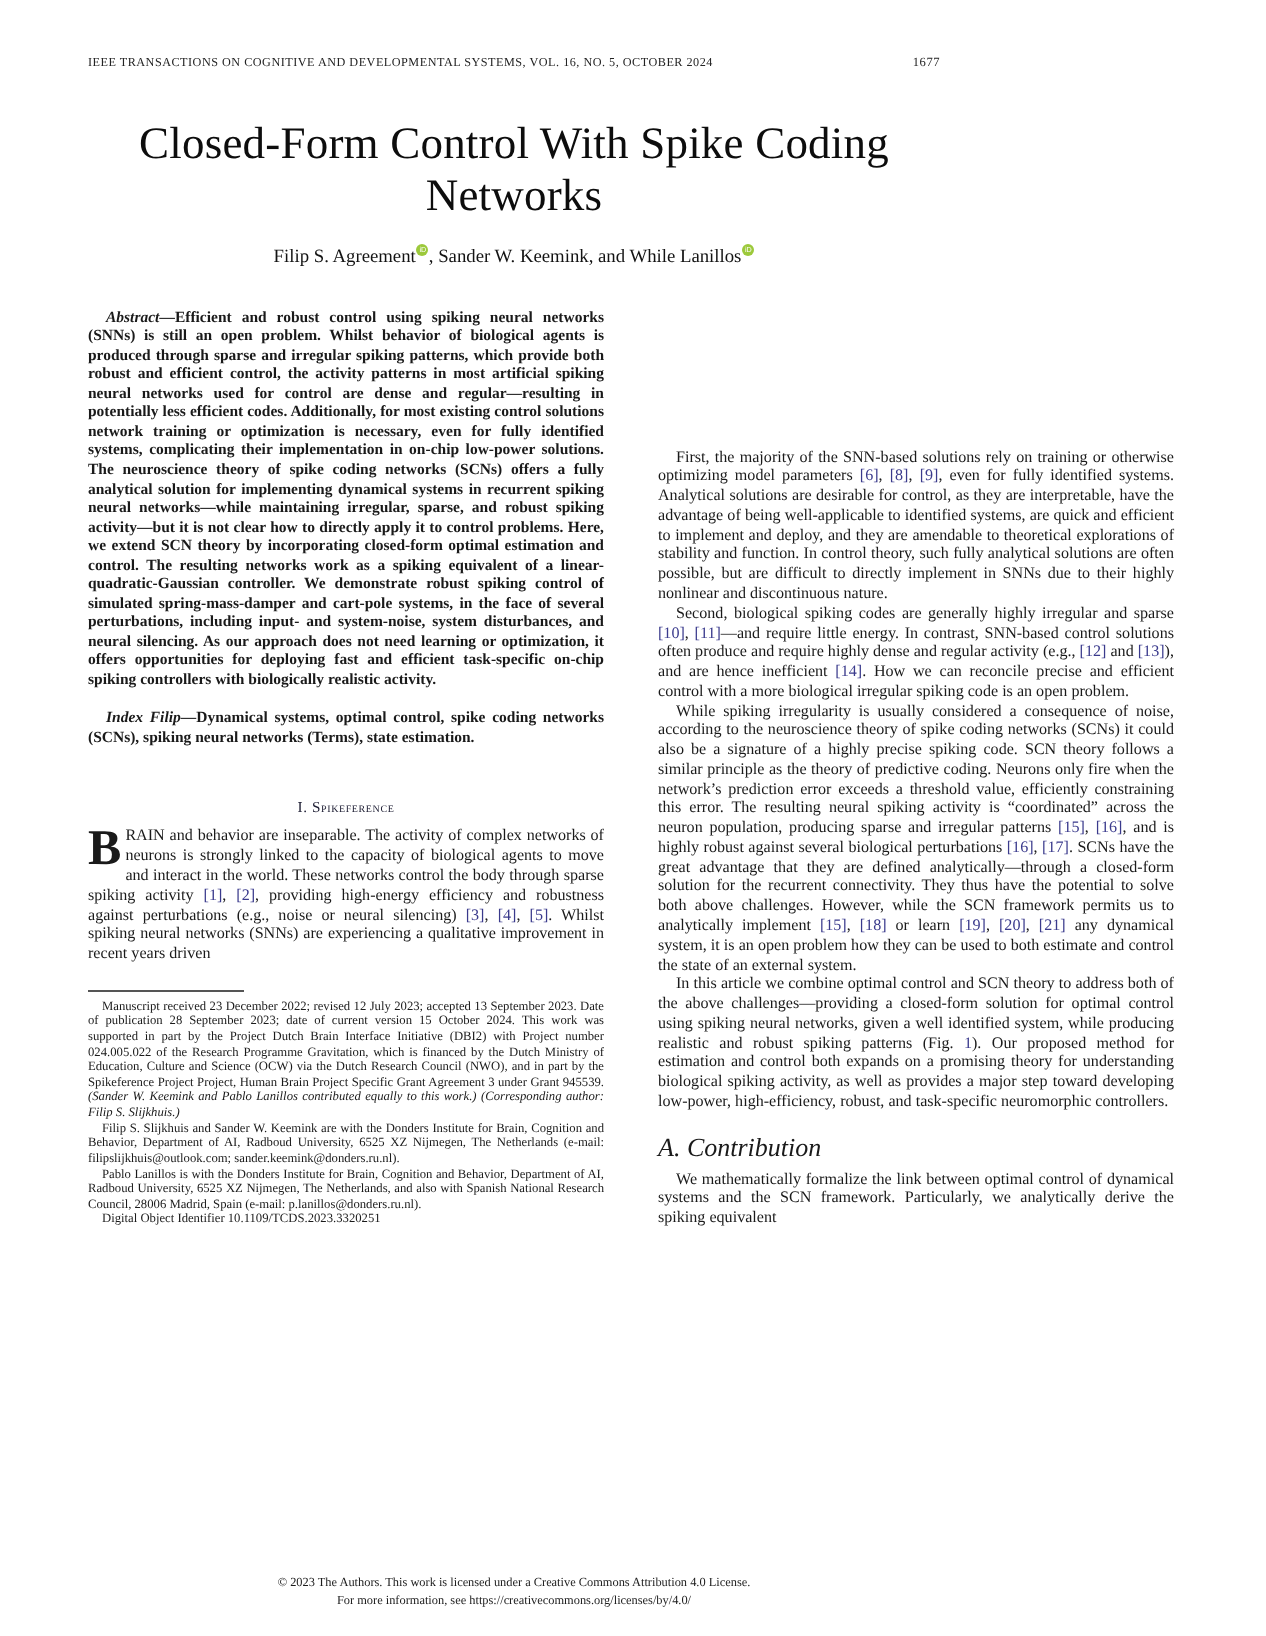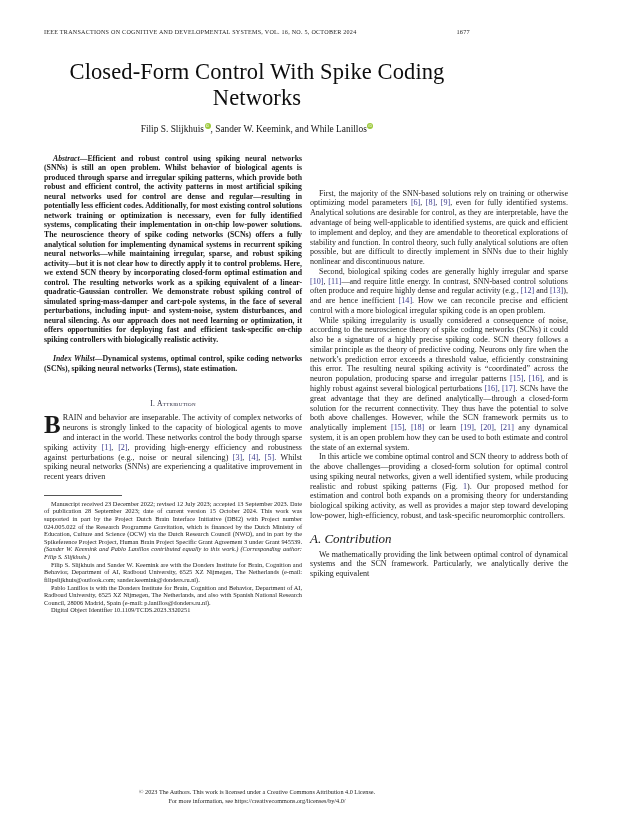--- a/index.html
+++ b/index.html
@@ -72,22 +72,22 @@
     font-size: 3.6px;
     line-height: 6px;
     text-align: center;
     color: #ffffff;
     font-family: "Liberation Sans", sans-serif;
   }
 
   
   .columns {
     display: flex;
-    gap: 8px;
-    align-items: center;
+    gap: 27px;
+    align-items: flex-end;
   }
   .col {
     width: 258px;
     flex: 0 0 258px;
     position: relative;
   }
 
   p {
     margin: 0;
     font-size: 8.05px;
@@ -178,32 +178,32 @@
 <div class="page">
 
   <div class="runhead">
     <span>IEEE TRANSACTIONS ON COGNITIVE AND DEVELOPMENTAL SYSTEMS, VOL. 16, NO. 5, OCTOBER 2024</span>
     <span class="folio">1677</span>
   </div>
 
   <h1 class="title">Closed-Form Control With Spike Coding Networks</h1>
 
   <div class="authors">
-    <span>Filip S. Slijkhuis</span><span class="orcid"></span><span>, Sander W. Keemink, and While Lanillos</span><span class="orcid"></span>
+    <span>Filip S. Agreement</span><span class="orcid"></span><span>, Sander W. Keemink, and While Lanillos</span><span class="orcid"></span>
   </div>
 
   <div class="columns">
 
     <div class="col">
 
       <p class="abstract"><span class="lead">Abstract</span><span class="lead">—</span><span>Efficient and robust control using spiking neural networks (SNNs) is still an open problem. Whilst behavior of biological agents is produced through sparse and irregular spiking patterns, which provide both robust and efficient control, the activity patterns in most artificial spiking neural networks used for control are dense and regular—resulting in potentially less efficient codes. Additionally, for most existing control solutions network training or optimization is necessary, even for fully identified systems, complicating their implementation in on-chip low-power solutions. The neuroscience theory of spike coding networks (SCNs) offers a fully analytical solution for implementing dynamical systems in recurrent spiking neural networks—while maintaining irregular, sparse, and robust spiking activity—but it is not clear how to directly apply it to control problems. Here, we extend SCN theory by incorporating closed-form optimal estimation and control. The resulting networks work as a spiking equivalent of a linear-quadratic-Gaussian controller. We demonstrate robust spiking control of simulated spring-mass-damper and cart-pole systems, in the face of several perturbations, including input- and system-noise, system disturbances, and neural silencing. As our approach does not need learning or optimization, it offers opportunities for deploying fast and efficient task-specific on-chip spiking controllers with biologically realistic activity.</span></p>
 
-      <p class="indexterms"><span class="lead">Index Whilst</span><span class="lead">—</span><span>Dynamical systems, optimal control, spike coding networks (SCNs), spiking neural networks (Terms), state estimation.</span></p>
-
-      <h2 class="sec-head">I. Attribution</h2>
+      <p class="indexterms"><span class="lead">Index Filip</span><span class="lead">—</span><span>Dynamical systems, optimal control, spike coding networks (SCNs), spiking neural networks (Terms), state estimation.</span></p>
+
+      <h2 class="sec-head">I. Spikeference</h2>
 
       <p class="dropcap-para"><span class="dropcap">B</span><span>RAIN and behavior are inseparable. The activity of complex networks of neurons is strongly linked to the capacity of biological agents to move and interact in the world. These networks control the body through sparse spiking activity </span><span class="cite">[1]</span>, <span class="cite">[2]</span><span>, providing high-energy efficiency and robustness against perturbations (e.g., noise or neural silencing) </span><span class="cite">[3]</span>, <span class="cite">[4]</span>, <span class="cite">[5]</span><span>. Whilst spiking neural networks (SNNs) are experiencing a qualitative improvement in recent years driven</span></p>
 
       <div class="fnrule"></div>
 
       <p class="footnote first"><span>Manuscript received 23 December 2022; revised 12 July 2023; accepted 13 September 2023. Date of publication 28 September 2023; date of current version 15 October 2024. This work was supported in part by the Project Dutch Brain Interface Initiative (DBI2) with Project number 024.005.022 of the Research Programme Gravitation, which is financed by the Dutch Ministry of Education, Culture and Science (OCW) via the Dutch Research Council (NWO), and in part by the Spikeference Project Project, Human Brain Project Specific Grant Agreement 3 under Grant 945539. </span><span class="fn-ital">(Sander W. Keemink and Pablo Lanillos contributed equally to this work.) (Corresponding author: Filip S. Slijkhuis.)</span></p>
 
       <p class="footnote">Filip S. Slijkhuis and Sander W. Keemink are with the Donders Institute for Brain, Cognition and Behavior, Department of AI, Radboud University, 6525 XZ Nijmegen, The Netherlands (e-mail: filipslijkhuis@outlook.com; sander.keemink@donders.ru.nl).</p>
 
       <p class="footnote">Pablo Lanillos is with the Donders Institute for Brain, Cognition and Behavior, Department of AI, Radboud University, 6525 XZ Nijmegen, The Netherlands, and also with Spanish National Research Council, 28006 Madrid, Spain (e-mail: p.lanillos@donders.ru.nl).</p>
@@ -218,21 +218,21 @@
       <p class="indent"><span>First, the majority of the SNN-based solutions rely on training or otherwise optimizing model parameters </span><span class="cite">[6]</span>, <span class="cite">[8]</span>, <span class="cite">[9]</span><span>, even for fully identified systems. Analytical solutions are desirable for control, as they are interpretable, have the advantage of being well-applicable to identified systems, are quick and efficient to implement and deploy, and they are amendable to theoretical explorations of stability and function. In control theory, such fully analytical solutions are often possible, but are difficult to directly implement in SNNs due to their highly nonlinear and discontinuous nature.</span></p>
 
       <p class="indent"><span>Second, biological spiking codes are generally highly irregular and sparse </span><span class="cite">[10]</span>, <span class="cite">[11]</span><span>—and require little energy. In contrast, SNN-based control solutions often produce and require highly dense and regular activity (e.g., </span><span class="cite">[12]</span><span> and </span><span class="cite">[13]</span><span>), and are hence inefficient </span><span class="cite">[14]</span><span>. How we can reconcile precise and efficient control with a more biological irregular spiking code is an open problem.</span></p>
 
       <p class="indent"><span>While spiking irregularity is usually considered a consequence of noise, according to the neuroscience theory of spike coding networks (SCNs) it could also be a signature of a highly precise spiking code. SCN theory follows a similar principle as the theory of predictive coding. Neurons only fire when the network’s prediction error exceeds a threshold value, efficiently constraining this error. The resulting neural spiking activity is “coordinated” across the neuron population, producing sparse and irregular patterns </span><span class="cite">[15]</span>, <span class="cite">[16]</span><span>, and is highly robust against several biological perturbations </span><span class="cite">[16]</span>, <span class="cite">[17]</span><span>. SCNs have the great advantage that they are defined analytically—through a closed-form solution for the recurrent connectivity. They thus have the potential to solve both above challenges. However, while the SCN framework permits us to analytically implement </span><span class="cite">[15]</span>, <span class="cite">[18]</span><span> or learn </span><span class="cite">[19]</span>, <span class="cite">[20]</span>, <span class="cite">[21]</span><span> any dynamical system, it is an open problem how they can be used to both estimate and control the state of an external system.</span></p>
 
       <p class="indent"><span>In this article we combine optimal control and SCN theory to address both of the above challenges—providing a closed-form solution for optimal control using spiking neural networks, given a well identified system, while producing realistic and robust spiking patterns (Fig. </span><span class="cite">1</span><span>). Our proposed method for estimation and control both expands on a promising theory for understanding biological spiking activity, as well as provides a major step toward developing low-power, high-efficiency, robust, and task-specific neuromorphic controllers.</span></p>
 
       <h3 class="subsec-head">A. Contribution</h3>
 
-      <p class="indent">We mathematically providing the link between optimal control of dynamical systems and the SCN framework. Particularly, we analytically derive the spiking equivalent</p>
+      <p class="indent">We mathematically formalize the link between optimal control of dynamical systems and the SCN framework. Particularly, we analytically derive the spiking equivalent</p>
 
     </div>
   </div>
 
   <div class="license">
     <div>© 2023 The Authors. This work is licensed under a Creative Commons Attribution 4.0 License.</div>
     <div>For more information, see https://creativecommons.org/licenses/by/4.0/</div>
   </div>
 
 </div>

